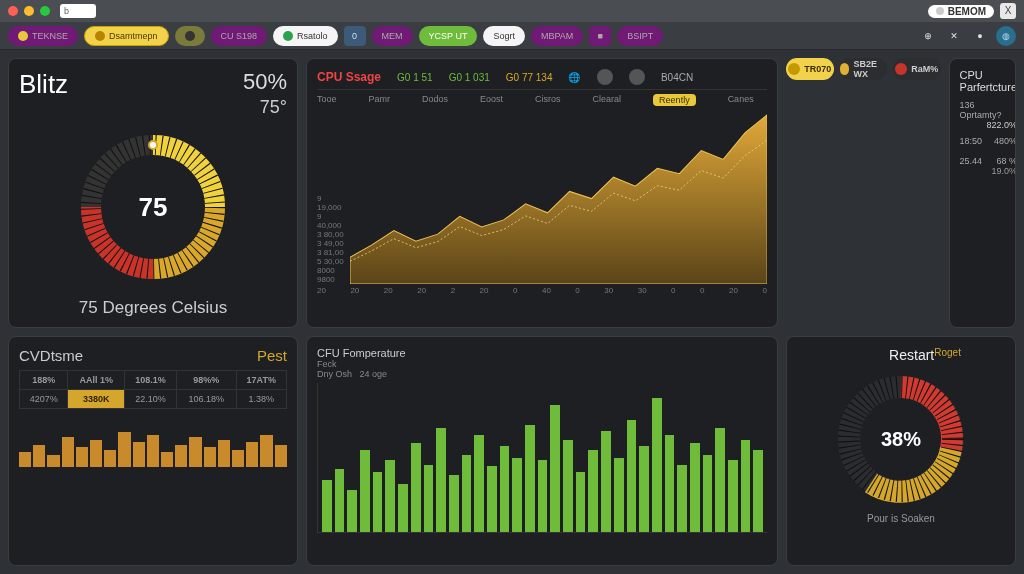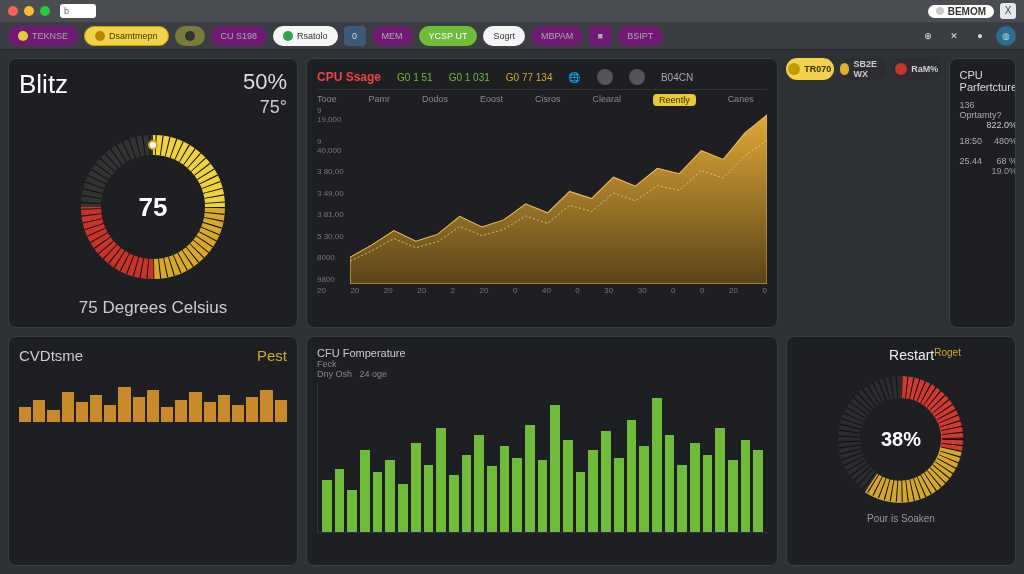--- a/index.html
+++ b/index.html
@@ -184,21 +184,21 @@
       <span>Tooe</span>
       <span>Pamr</span>
       <span>Dodos</span>
       <span>Eoost</span>
       <span>Cisros</span>
       <span>Clearal</span>
       <span class="badge y">Reently</span>
       <span>Canes</span>
     </div>
     <div style="display:flex;gap:4px">
-      <div style="display:flex;flex-direction:column;justify-content:space-between;font-size:8px;color:#777;height:178px">
+      <div style="display:flex;flex-direction:column;justify-content:flex-end;font-size:8px;color:#777;height:178px">
         <span>9 19,000</span>
           <span>9 40,000</span>
           <span>3 80,00</span>
           <span>3 49,00</span>
           <span>3 81,00</span>
           <span>5 30,00</span>
           <span>8000</span>
           <span>9800</span>
       </div>
       <svg class="area-chart" viewBox="0 0 400 178" preserveAspectRatio="none">
@@ -282,20 +282,38 @@
         </div>
       </div>
     </div>
   </div>
 
   <div class="card cvd">
     <div class="cvd-head">
         <span>CVDtsme</span>
         <span style="color:#d4a72c">Pest</span>
       </div>
+    <table class="cvd-table">
+      <tbody>
+          <tr>
+            <th>188%</th>
+            <th>AAll 1%</th>
+            <th>108.1%</th>
+            <th>98%%</th>
+            <th>17AT%</th>
+          </tr>
+      <tr>
+            <td>4207%</td>
+            <td class="hl">3380K</td>
+            <td>22.10%</td>
+            <td>106.18%</td>
+            <td>1.38%</td>
+          </tr>
+    </tbody>
+      </table>
     <div class="spark" id="spark">
         <span style="height: 30%;"></span>
         <span style="height: 45%;"></span>
         <span style="height: 25%;"></span>
         <span style="height: 60%;"></span>
         <span style="height: 40%;"></span>
         <span style="height: 55%;"></span>
         <span style="height: 35%;"></span>
         <span style="height: 70%;"></span>
         <span style="height: 50%;"></span>

